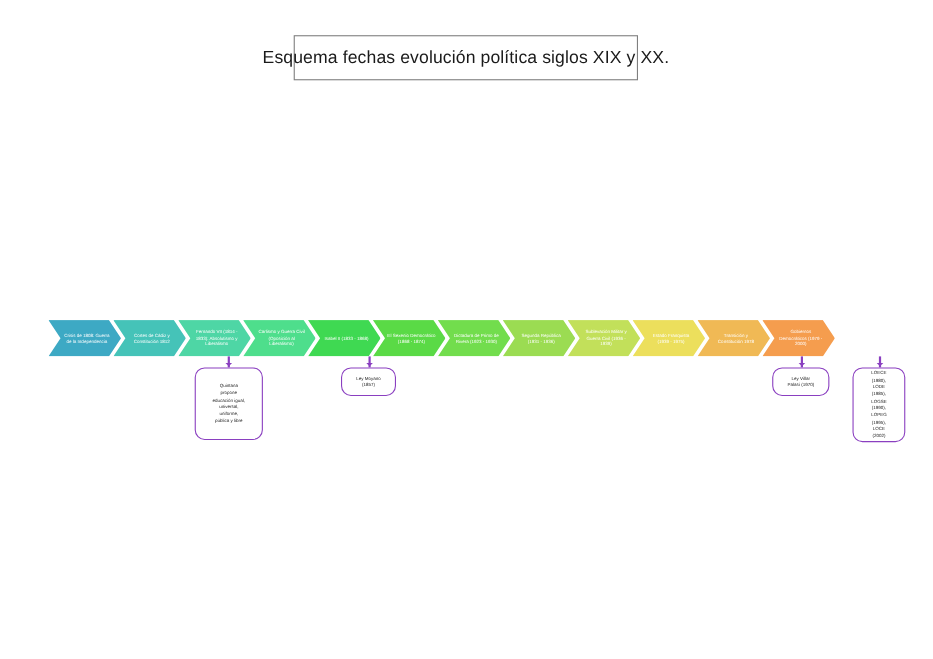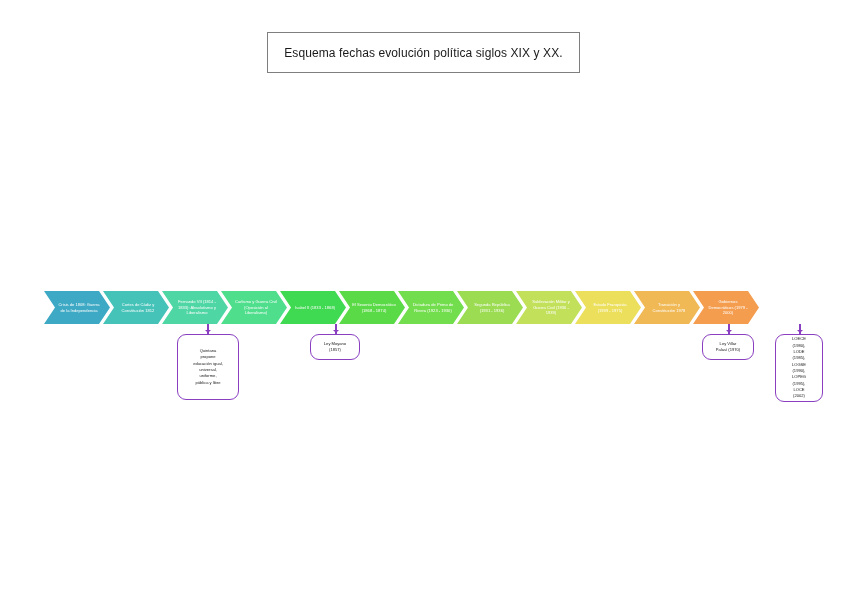--- a/index.html
+++ b/index.html
@@ -17,21 +17,21 @@
   #title-box{
     position:absolute;
     left:267px;top:32px;
     width:313px;height:41px;
     border:1px solid #7f7f7f;
     background:#ffffff;
     box-sizing:border-box;
     display:flex;align-items:center;justify-content:center;
   }
   #title-text{
-    font-size:12px;
+    font-size:16px;
     color:#1a1a1a;
     letter-spacing:.1px;
     white-space:nowrap;
   }
 
   
   #chevron-band{
     position:absolute;
     left:44px;top:291px;
     height:33px;

